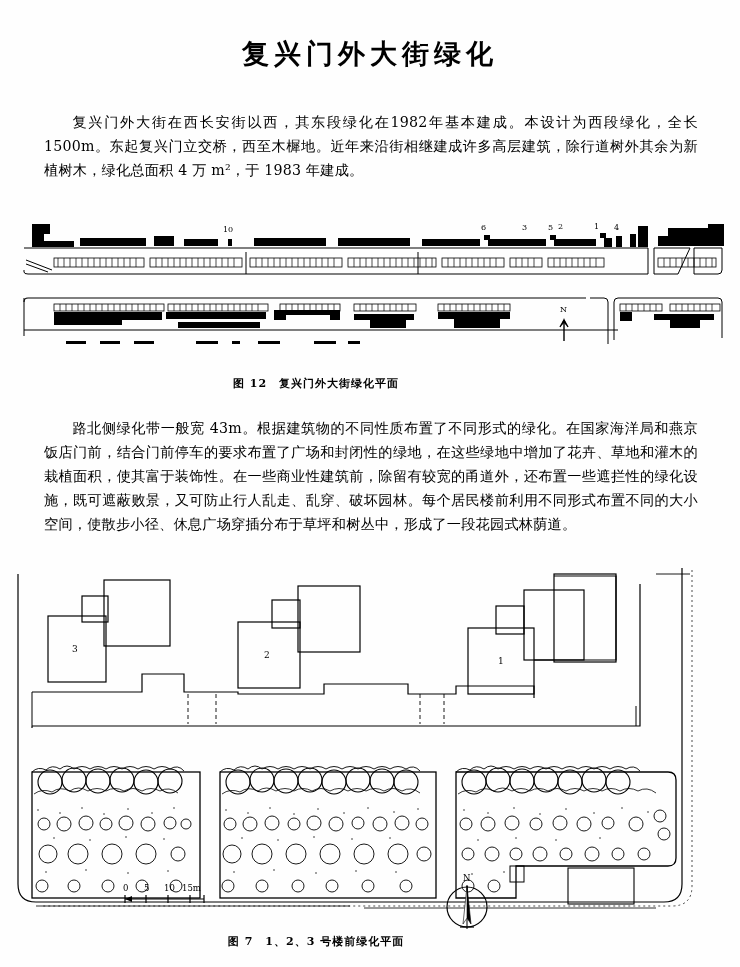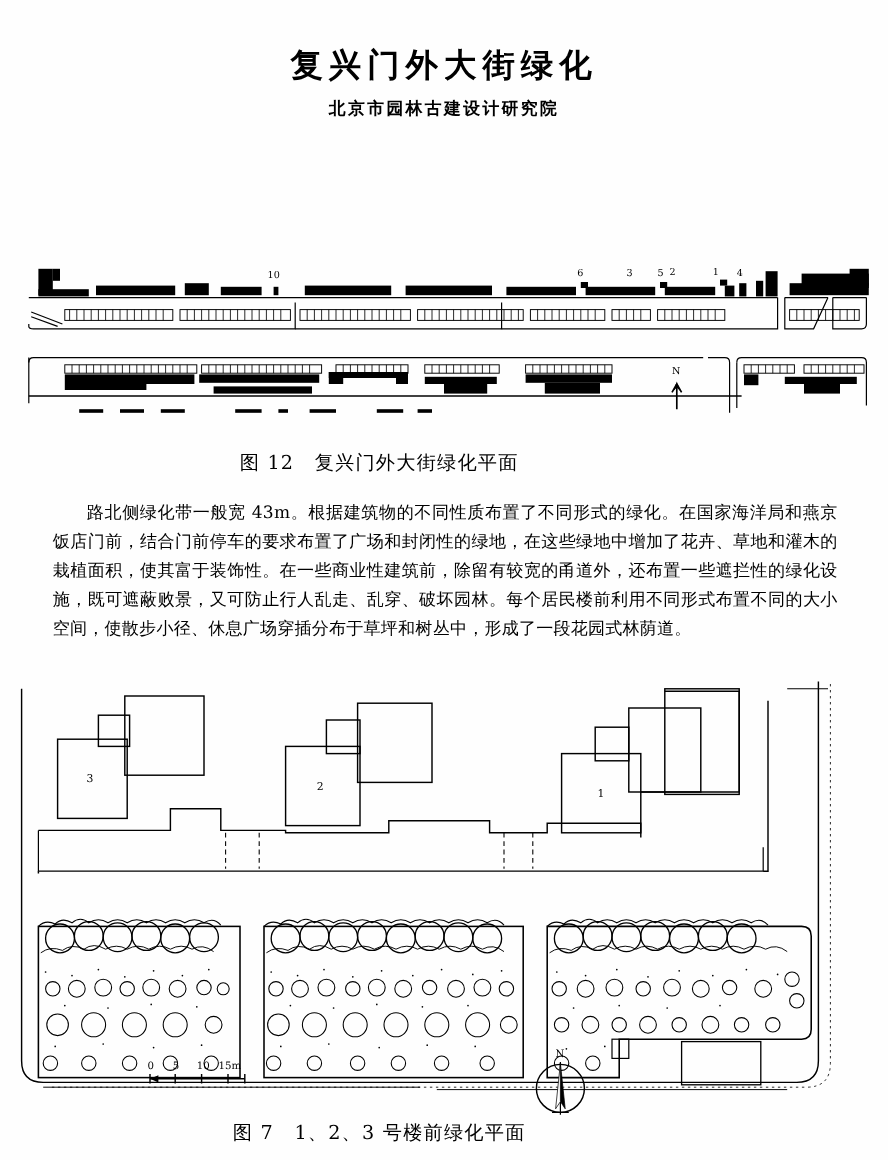--- a/index.html
+++ b/index.html
@@ -56,22 +56,22 @@
   }
   #para-1 { left: 44px; top: 110px; width: 654px; }
   #para-2 { left: 44px; top: 416px; width: 654px; }
 
   
   .fig-caption {
     position: absolute;
     width: 632px;
     left: 0;
     text-align: center;
-    font-size: 16px;
-    font-weight: normal;
+    font-size: 11px;
+    font-weight: bold;
     letter-spacing: 1px;
   }
   #cap-12 { top: 376px; }
   #cap-13 { top: 934px; }
 
   
   #fig12 {
     position: absolute;
     left: 18px; top: 208px;
     width: 706px; height: 150px;
@@ -89,22 +89,22 @@
     font-size: 8px;
   }
 </style>
 </head>
 <body>
 
 <div class="page">
 
   <div class="doc-title">复兴门外大街绿化</div>
 
-  <div class="doc-subtitle">北京市园林古建设计研究院</div>
-
+
+  <div class="para" id="para-1">复兴门外大街在西长安街以西，其东段绿化在1982年基本建成。本设计为西段绿化，全长 1500m。东起复兴门立交桥，西至木樨地。近年来沿街相继建成许多高层建筑，除行道树外其余为新植树木，绿化总面积 4 万 m²，于 1983 年建成。</div>
 
   <div id="fig12">
     <svg width="706" height="150" viewBox="0 0 706 150">
       <g fill="none" stroke="#000" stroke-width="1">
 
         <path d="M6,62 L6,64 Q6,66 10,66 L228,66 L228,44"></path>
         <path d="M228,66 L400,66 L400,44"></path>
         <path d="M400,66 L630,66 L630,40"></path>
         <path d="M636,40 L636,66 L660,66 L672,40"></path>
         <path d="M676,40 L676,66 L700,66 Q704,66 704,62 L704,40"></path>

